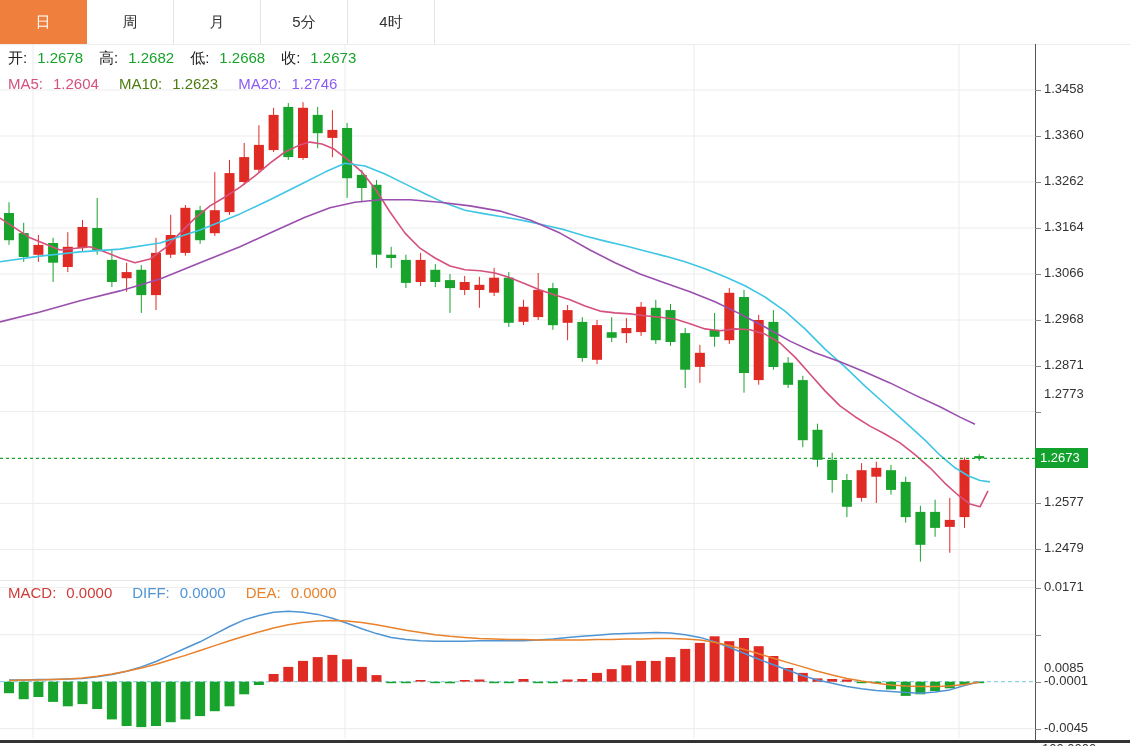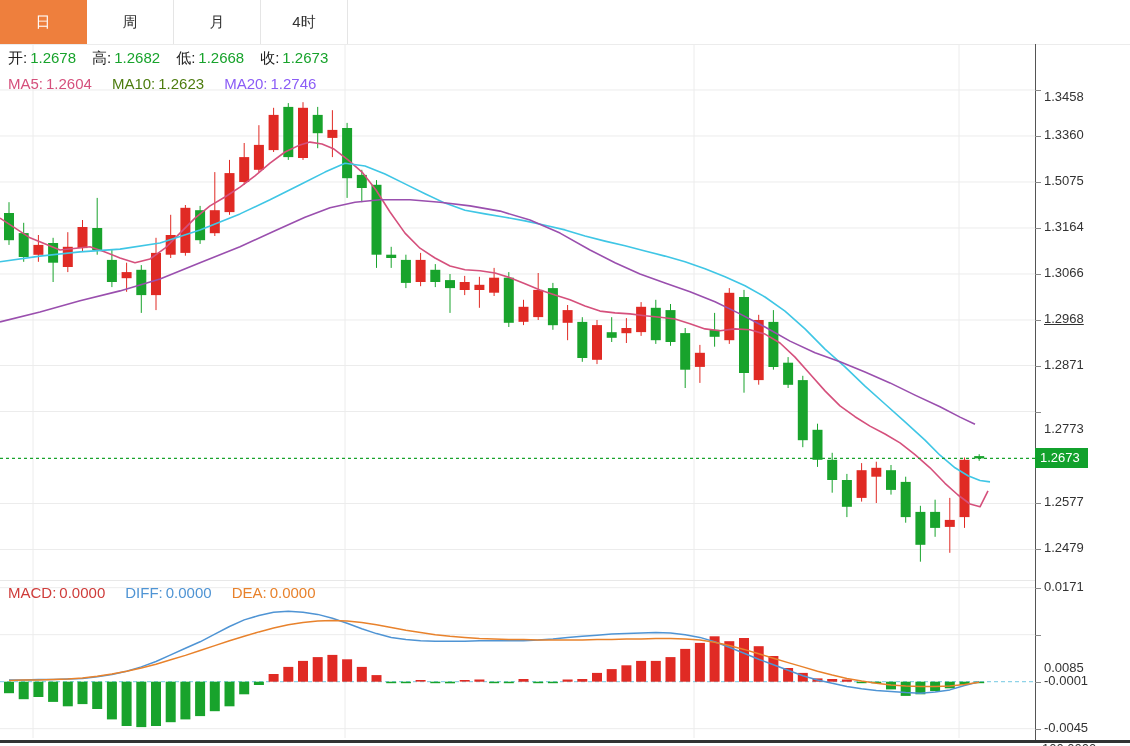--- a/index.html
+++ b/index.html
@@ -7,21 +7,21 @@
        font-family:"Liberation Sans","DejaVu Sans",sans-serif}
   .tabbar{display:flex;height:44px;border-bottom:1px solid #ececec;background:#fff}
   .tab{width:87px;box-sizing:border-box;display:flex;align-items:center;justify-content:center;
        font-size:15px;color:#333;border-right:1px solid #e5e5e5;background:#fff;cursor:pointer}
   .tab.active{background:#ee7f3d;color:#fff;border-right:1px solid #ee7f3d}
   .overlay{position:absolute;left:8px;font-size:15px;white-space:nowrap;z-index:5}
   .ohlc-row{top:49px}
   .ma-row{top:75px}
   .macd-row{top:584px}
   .lab{color:#222}
-  .val{margin-right:16px;margin-left:3px}
+  .val{margin-right:16px;margin-left:10px}
   .g{color:#18a32c}
   .ma5{color:#d5507c}.ma10{color:#4d7c0f}.ma20{color:#8b5cf6}
   .macd-l{color:#cf3c3a}.diff-l{color:#4f94d4}.dea-l{color:#e8822c}
   .grp{margin-right:20px}
   svg{position:absolute;left:0;display:block}
   #main-svg{top:44px}
   #macd-svg{top:580px}
   .axis-label{position:absolute;left:1044px;font-size:13px;color:#333;z-index:4}
   .tickmark{position:absolute;left:1035px;width:6px;height:1px;background:#888;z-index:4}
   .axis-vline{position:absolute;left:1035px;top:44px;width:1px;height:698px;background:#555;z-index:3}
@@ -31,20 +31,21 @@
          line-height:20px;height:20px;padding:0 8px 0 5px;z-index:5}
   .clipped{position:absolute;left:1042px;top:741px;font-size:13px;color:#333;z-index:2}
 </style>
 </head>
 <body>
 
 <div class="tabbar" id="tabbar">
     <div class="tab active">日</div>
     <div class="tab">周</div>
     <div class="tab">月</div>
+    <div class="tab">5分</div>
     <div class="tab">4时</div>
   </div>
 
 <svg id="main-svg" width="1035" height="536">
     <line x1="0" y1="45.99649737302894" x2="1035" y2="45.99649737302894" stroke="#ececec" stroke-width="1"></line>
     <line x1="0" y1="91.99299474605891" x2="1035" y2="91.99299474605891" stroke="#ececec" stroke-width="1"></line>
     <line x1="0" y1="137.98949211908888" x2="1035" y2="137.98949211908888" stroke="#ececec" stroke-width="1"></line>
     <line x1="0" y1="183.98598949211888" x2="1035" y2="183.98598949211888" stroke="#ececec" stroke-width="1"></line>
     <line x1="0" y1="229.98248686514884" x2="1035" y2="229.98248686514884" stroke="#ececec" stroke-width="1"></line>
     <line x1="0" y1="275.9789842381788" x2="1035" y2="275.9789842381788" stroke="#ececec" stroke-width="1"></line>
@@ -287,35 +288,35 @@
   <span class="ma5">MA5:</span><span class="ma5 val grp">1.2604</span><span class="ma10">MA10:</span><span class="ma10 val grp">1.2623</span><span class="ma20">MA20:</span><span class="ma20 val">1.2746</span>
 </div>
 
 <div class="overlay macd-row">
   <span class="macd-l">MACD:</span><span class="macd-l val grp">0.0000</span><span class="diff-l">DIFF:</span><span class="diff-l val grp">0.0000</span><span class="dea-l">DEA:</span><span class="dea-l val">0.0000</span>
 </div>
 
 <div class="badge" id="price-badge" style="top: 448px;">1.2673</div>
 <div class="clipped">100.0000</div>
 
-<div class="axis-label" style="top: 81px; margin-top: 8px;">1.3458</div>
+<div class="axis-label" style="top: 81px;">1.3458</div>
 <div class="tickmark" style="top: 90px;"></div>
 <div class="axis-label" style="top: 127px;">1.3360</div>
 <div class="tickmark" style="top: 136px;"></div>
-<div class="axis-label" style="top: 173px;">1.5075</div>
+<div class="axis-label" style="top: 173px;">1.3262</div>
 <div class="tickmark" style="top: 182px;"></div>
 <div class="axis-label" style="top: 219px;">1.3164</div>
 <div class="tickmark" style="top: 228px;"></div>
 <div class="axis-label" style="top: 265px;">1.3066</div>
 <div class="tickmark" style="top: 274px;"></div>
-<div class="axis-label" style="top: 311px; text-decoration: underline;">1.2968</div>
+<div class="axis-label" style="top: 311px;">1.2968</div>
 <div class="tickmark" style="top: 320px;"></div>
 <div class="axis-label" style="top: 357px;">1.2871</div>
 <div class="tickmark" style="top: 366px;"></div>
-<div class="axis-label" style="top: 421px;">1.2773</div>
+<div class="axis-label" style="top: 386px;">1.2773</div>
 <div class="tickmark" style="top: 412px;"></div>
 <div class="axis-label" style="top: 494px;">1.2577</div>
 <div class="tickmark" style="top: 503px;"></div>
 <div class="axis-label" style="top: 540px;">1.2479</div>
 <div class="tickmark" style="top: 549px;"></div>
 <div class="axis-label" style="top: 579px;">0.0171</div>
 <div class="tickmark" style="top: 588px;"></div>
 <div class="axis-label" style="top: 660px;">0.0085</div>
 <div class="tickmark" style="top: 635px;"></div>
 <div class="axis-label" style="top: 673px;">-0.0001</div>

